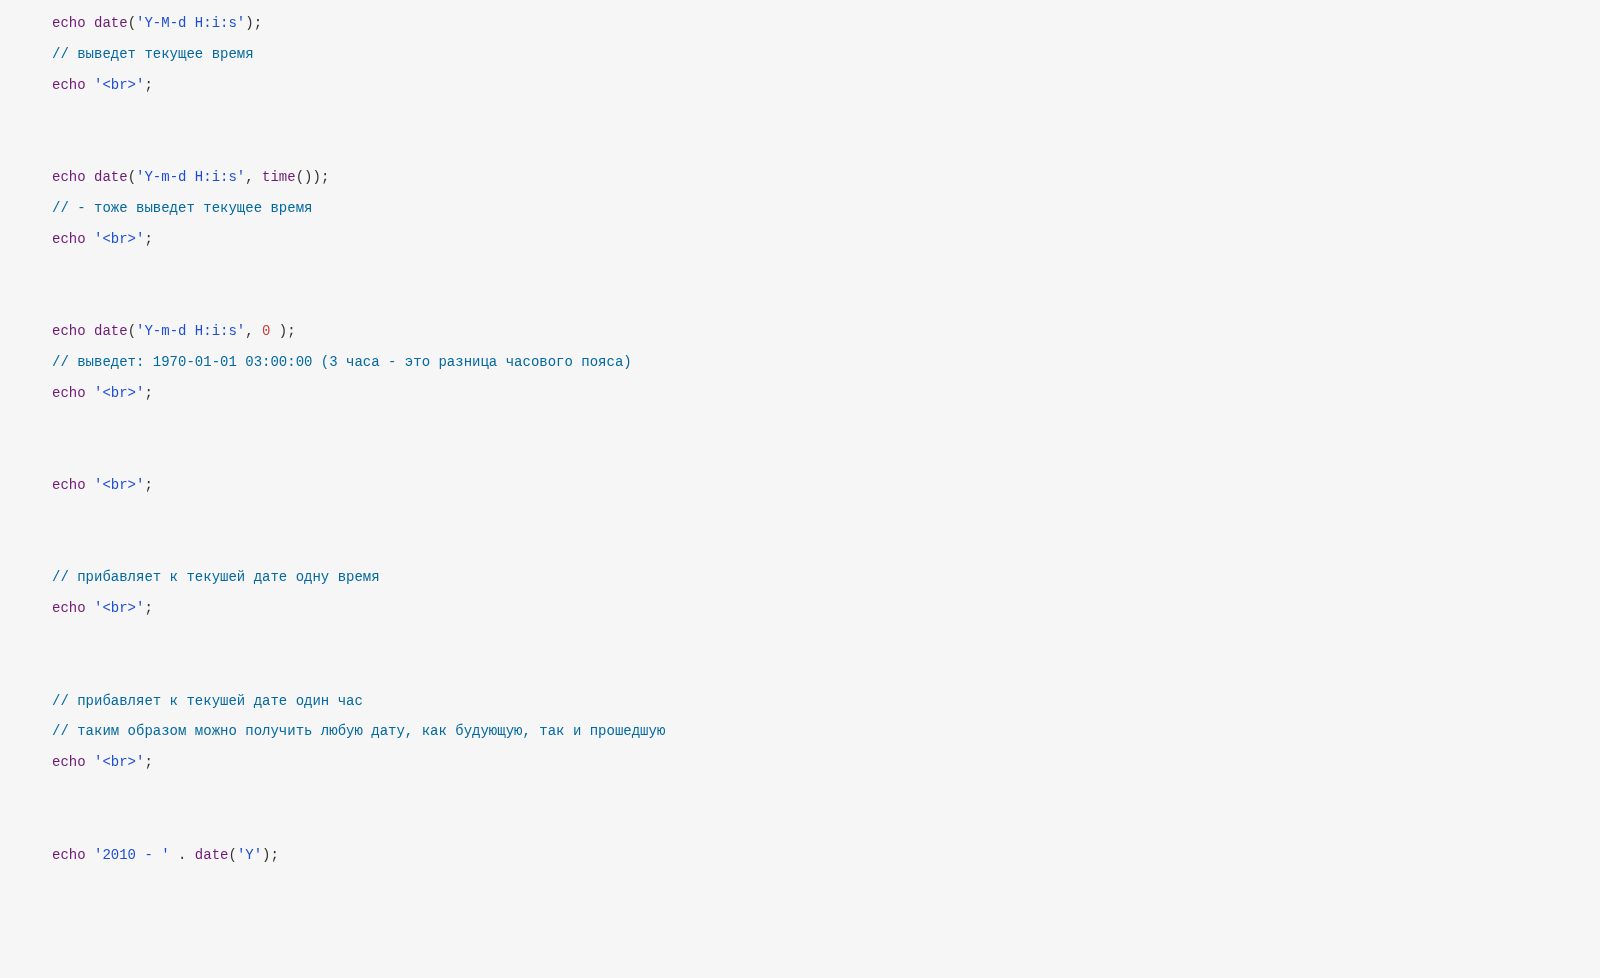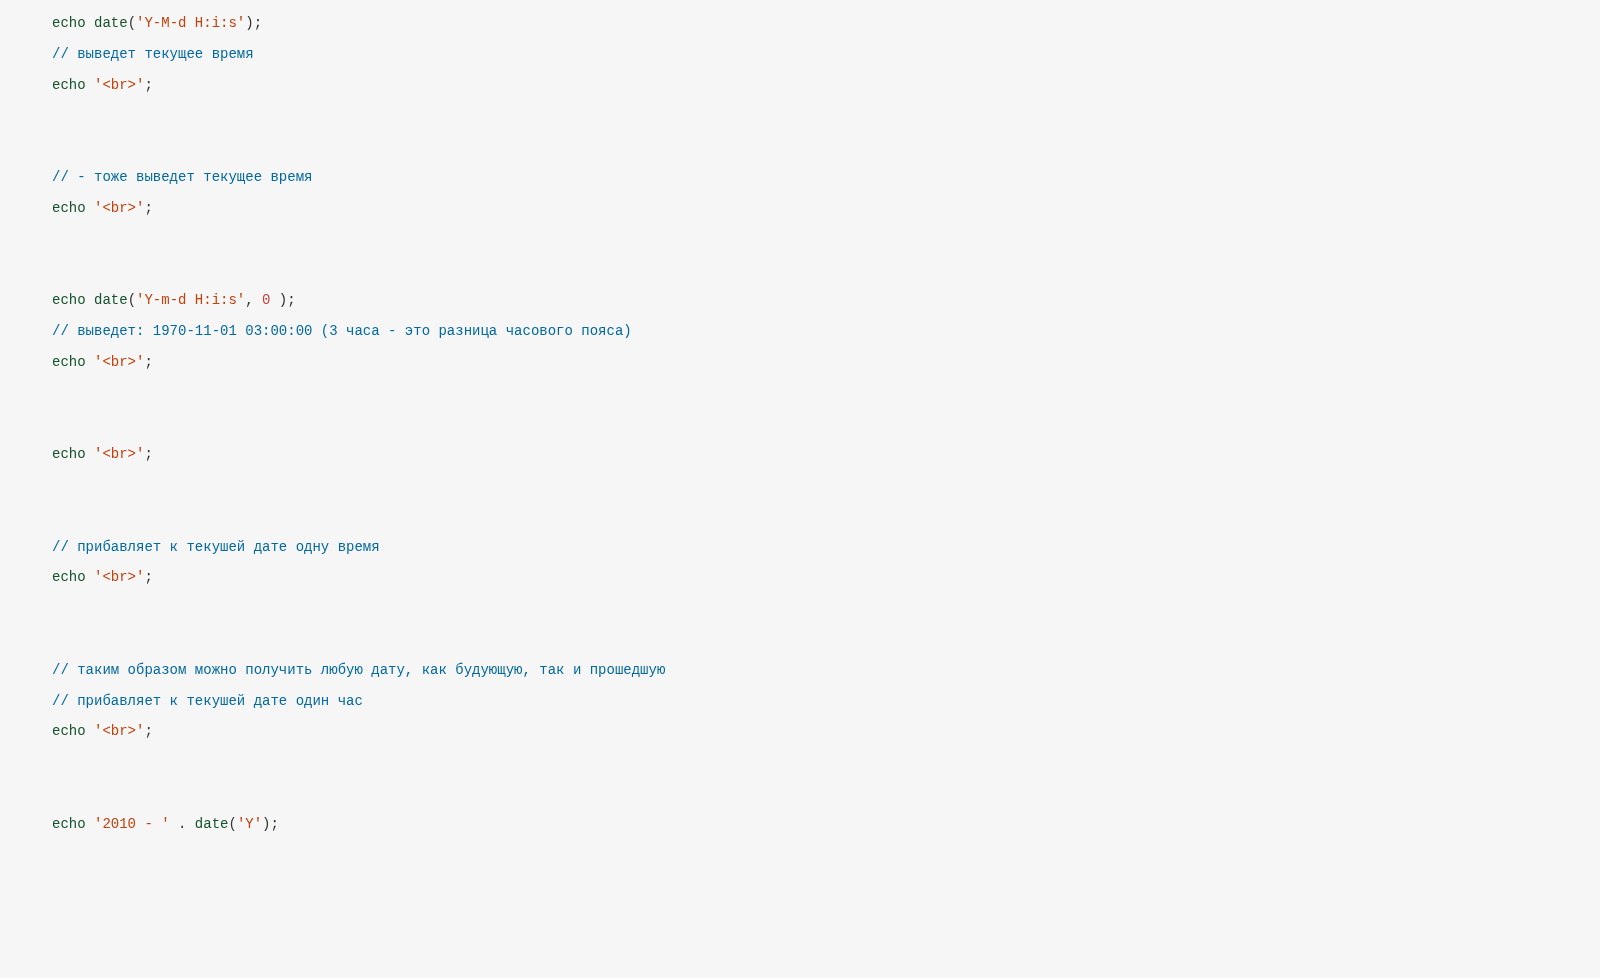--- a/index.html
+++ b/index.html
@@ -1,47 +1,48 @@
 <!DOCTYPE html>
 <html><head>
 <meta charset="utf-8">
 <style>
 html,body{margin:0;padding:0;background:#f6f6f6;font-family:Consolas,Menlo,Monaco,"Liberation Mono","Courier New",monospace;font-size:14px;color:#333}
 .page{padding:8px 16px 24px 52px}
 .line{white-space:pre;line-height:2.2}
-.kw{color:#14532d}
-.str{color:#c2410c}
+.kw{color:#701a75}
+.str{color:#1d4ed8}
 .num{color:#c93e3e}
 .cmt{color:#0369a1}
 .t-par{color:#333}
 </style>
 </head>
 <body>
 
 <div class="page" id="code">
     <div class="line"><span class="kw">echo</span><span> </span><span class="kw">date</span><span class="t-par">(</span><span class="str">'Y-M-d H:i:s'</span><span class="t-par">);</span></div>
     <div class="line"><span class="cmt">// выведет текущее время</span></div>
     <div class="line"><span class="kw">echo</span><span> </span><span class="str">'&lt;br&gt;'</span><span class="t-par">;</span></div>
     <div class="line">&nbsp;</div>
     <div class="line">&nbsp;</div>
+    <div class="line"><span class="kw">echo</span><span> </span><span class="kw">date</span><span class="t-par">(</span><span class="str">'Y-m-d H:i:s'</span><span class="t-par">, </span><span class="kw">time</span><span class="t-par">());</span></div>
     <div class="line"><span class="cmt">// - тоже выведет текущее время</span></div>
     <div class="line"><span class="kw">echo</span><span> </span><span class="str">'&lt;br&gt;'</span><span class="t-par">;</span></div>
     <div class="line">&nbsp;</div>
     <div class="line">&nbsp;</div>
     <div class="line"><span class="kw">echo</span><span> </span><span class="kw">date</span><span class="t-par">(</span><span class="str">'Y-m-d H:i:s'</span><span class="t-par">, </span><span class="num">0</span><span class="t-par"> );</span></div>
-    <div class="line"><span class="cmt">// выведет: 1970-11-01 03:00:00 (3 часа - это разница часового пояса)</span></div>
+    <div class="line"><span class="cmt">// выведет: 1970-01-01 03:00:00 (3 часа - это разница часового пояса)</span></div>
     <div class="line"><span class="kw">echo</span><span> </span><span class="str">'&lt;br&gt;'</span><span class="t-par">;</span></div>
     <div class="line">&nbsp;</div>
     <div class="line">&nbsp;</div>
     <div class="line"><span class="kw">echo</span><span> </span><span class="str">'&lt;br&gt;'</span><span class="t-par">;</span></div>
     <div class="line">&nbsp;</div>
     <div class="line">&nbsp;</div>
     <div class="line"><span class="cmt">// прибавляет к текушей дате одну время</span></div>
     <div class="line"><span class="kw">echo</span><span> </span><span class="str">'&lt;br&gt;'</span><span class="t-par">;</span></div>
     <div class="line">&nbsp;</div>
     <div class="line">&nbsp;</div>
+    <div class="line"><span class="cmt">// прибавляет к текушей дате один час</span></div>
     <div class="line"><span class="cmt">// таким образом можно получить любую дату, как будующую, так и прошедшую</span></div>
-    <div class="line"><span class="cmt">// прибавляет к текушей дате один час</span></div>
     <div class="line"><span class="kw">echo</span><span> </span><span class="str">'&lt;br&gt;'</span><span class="t-par">;</span></div>
     <div class="line">&nbsp;</div>
     <div class="line">&nbsp;</div>
     <div class="line"><span class="kw">echo</span><span> </span><span class="str">'2010 - '</span><span class="t-par"> . </span><span class="kw">date</span><span class="t-par">(</span><span class="str">'Y'</span><span class="t-par">);</span></div>
   </div>
 
 </body></html>

